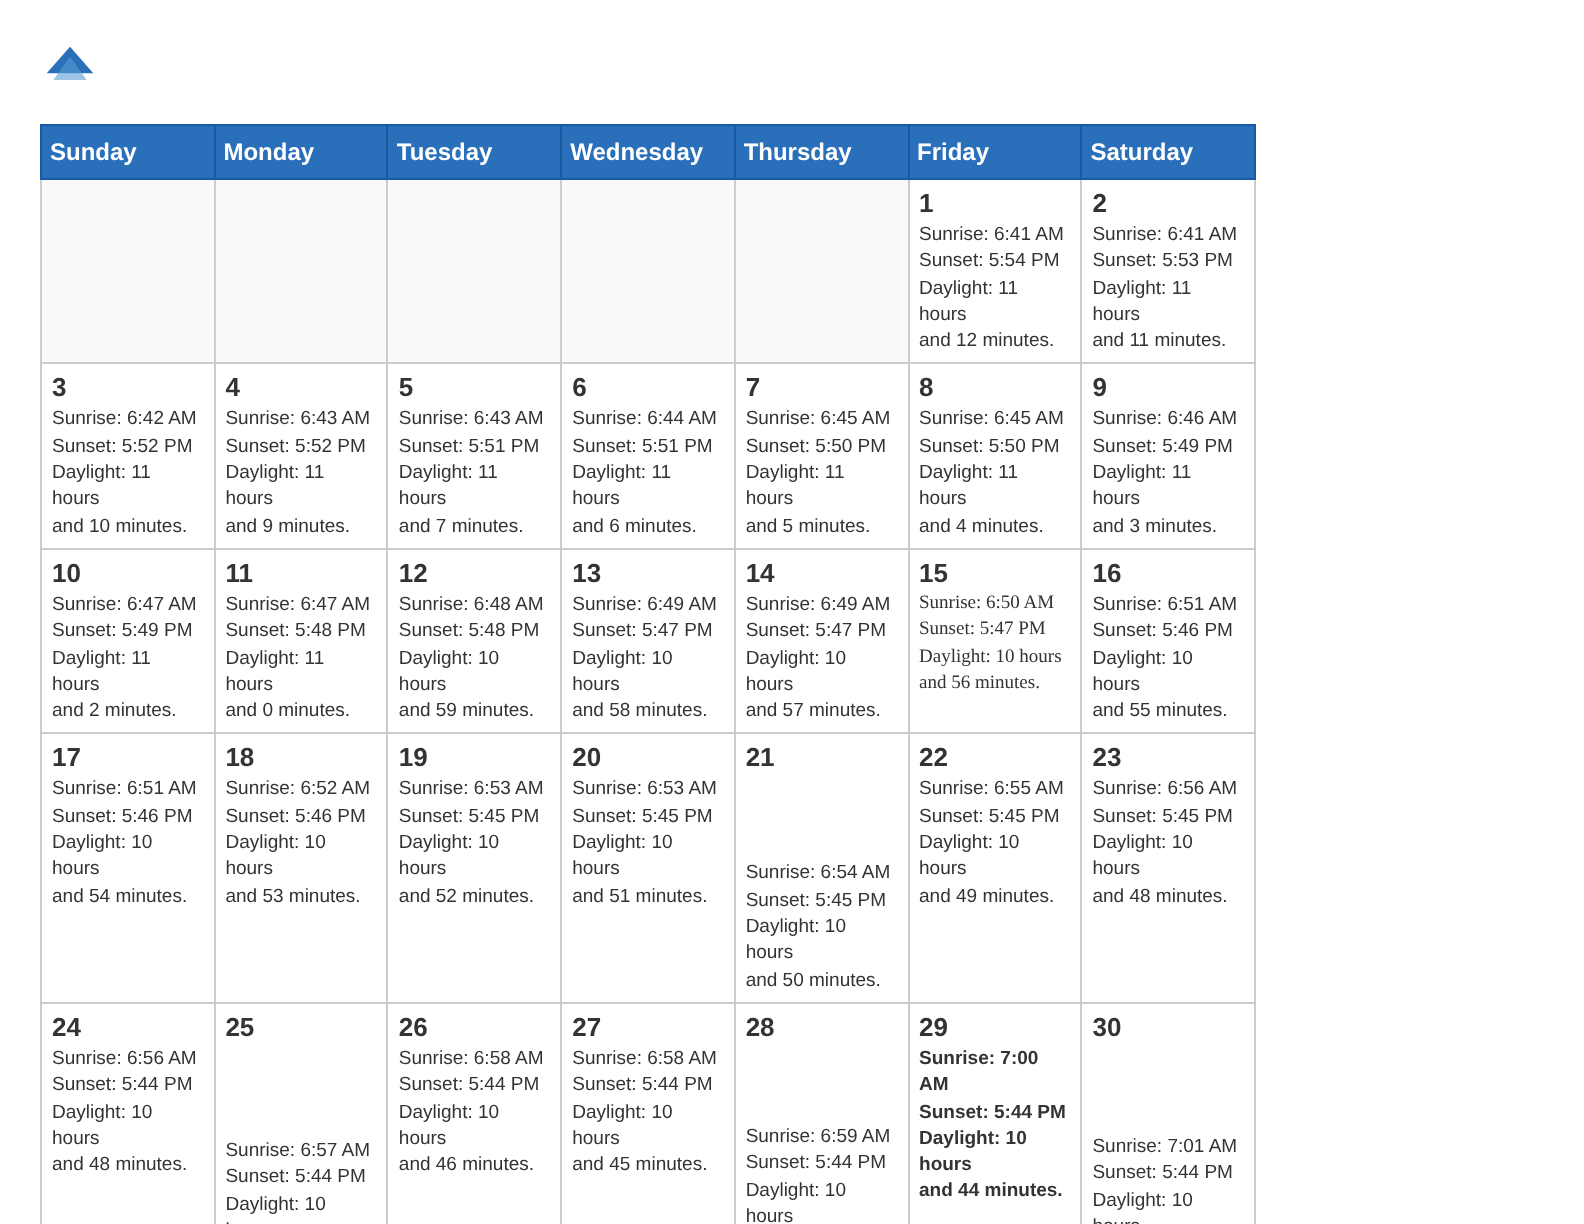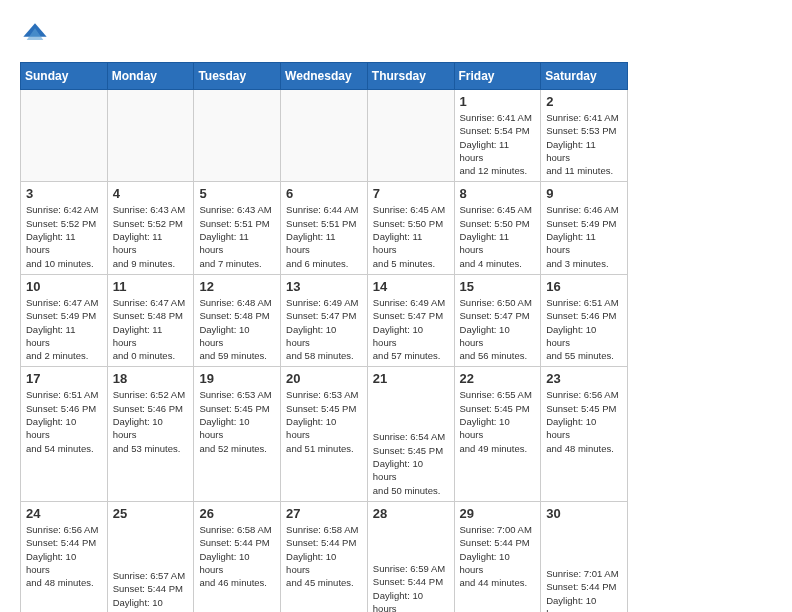--- a/index.html
+++ b/index.html
@@ -228,21 +228,21 @@
           </td>
           <td>
             <span class="day-number">14</span>
             <div class="day-info" style="white-space: pre-line;">Sunrise: 6:49 AM
 Sunset: 5:47 PM
 Daylight: 10 hours
 and 57 minutes.</div>
           </td>
           <td>
             <span class="day-number">15</span>
-            <div class="day-info" style="white-space: pre-line;">Sunrise: 6:50 AM
+            <div class="day-info" style="white-space: pre-line; font-family: Liberation Serif, serif;">Sunrise: 6:50 AM
 Sunset: 5:47 PM
 Daylight: 10 hours
 and 56 minutes.</div>
           </td>
           <td>
             <span class="day-number">16</span>
             <div class="day-info" style="white-space: pre-line;">Sunrise: 6:51 AM
 Sunset: 5:46 PM
 Daylight: 10 hours
 and 55 minutes.</div>
@@ -330,21 +330,21 @@
           </td>
           <td>
             <span class="day-number">28</span>
             <div class="day-info" style="white-space: pre-line; margin-top: 41px;">Sunrise: 6:59 AM
 Sunset: 5:44 PM
 Daylight: 10 hours
 and 44 minutes.</div>
           </td>
           <td>
             <span class="day-number">29</span>
-            <div class="day-info" style="white-space: pre-line;">Sunrise: 7:00 AM
+            <div class="day-info" style="white-space: pre-line; font-weight: bold;">Sunrise: 7:00 AM
 Sunset: 5:44 PM
 Daylight: 10 hours
 and 44 minutes.</div>
           </td>
           <td>
             <span class="day-number">30</span>
             <div class="day-info" style="white-space: pre-line; margin-top: 46px;">Sunrise: 7:01 AM
 Sunset: 5:44 PM
 Daylight: 10 hours
 and 43 minutes.</div>

